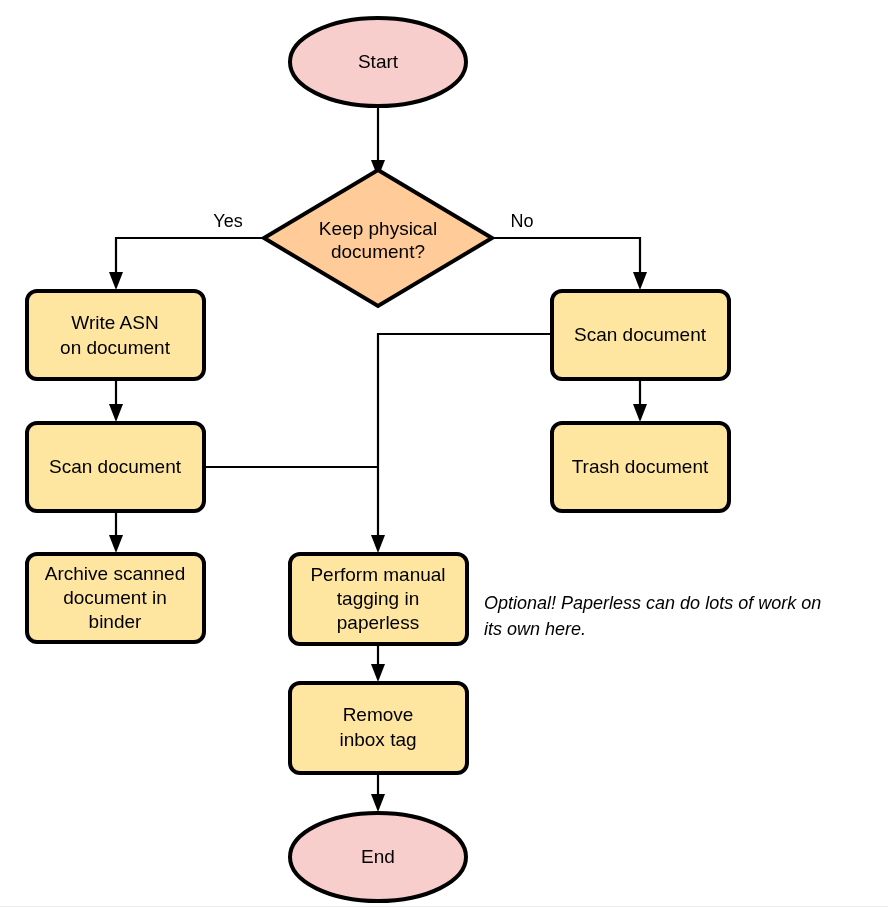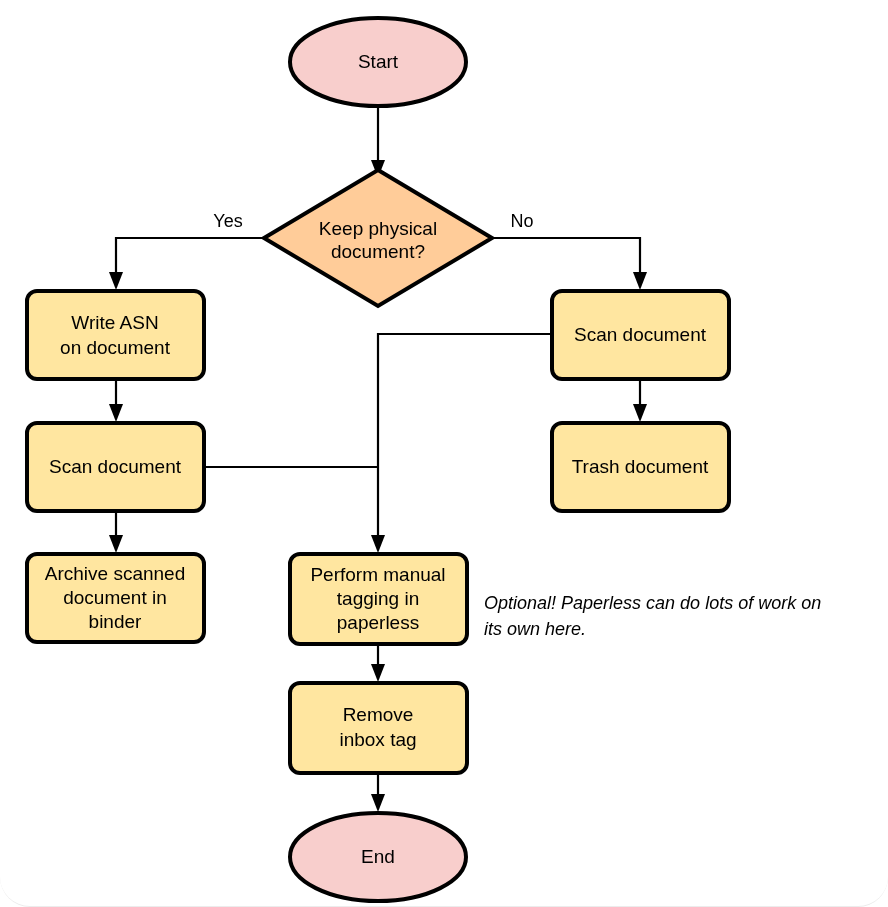--- a/index.html
+++ b/index.html
@@ -12,21 +12,20 @@
     font-family: "Liberation Sans", sans-serif;
   }
   #flow-root {
     position: relative;
     width: 888px;
     height: 907px;
     background: #ffffff;
     overflow: hidden;
     border-bottom: 1px solid #ececec;
     box-sizing: border-box;
-    border-radius: 30px;
   }
   #flow-svg {
     position: absolute;
     left: 0;
     top: 0;
     width: 888px;
     height: 907px;
     display: block;
   }
   .node-label {

